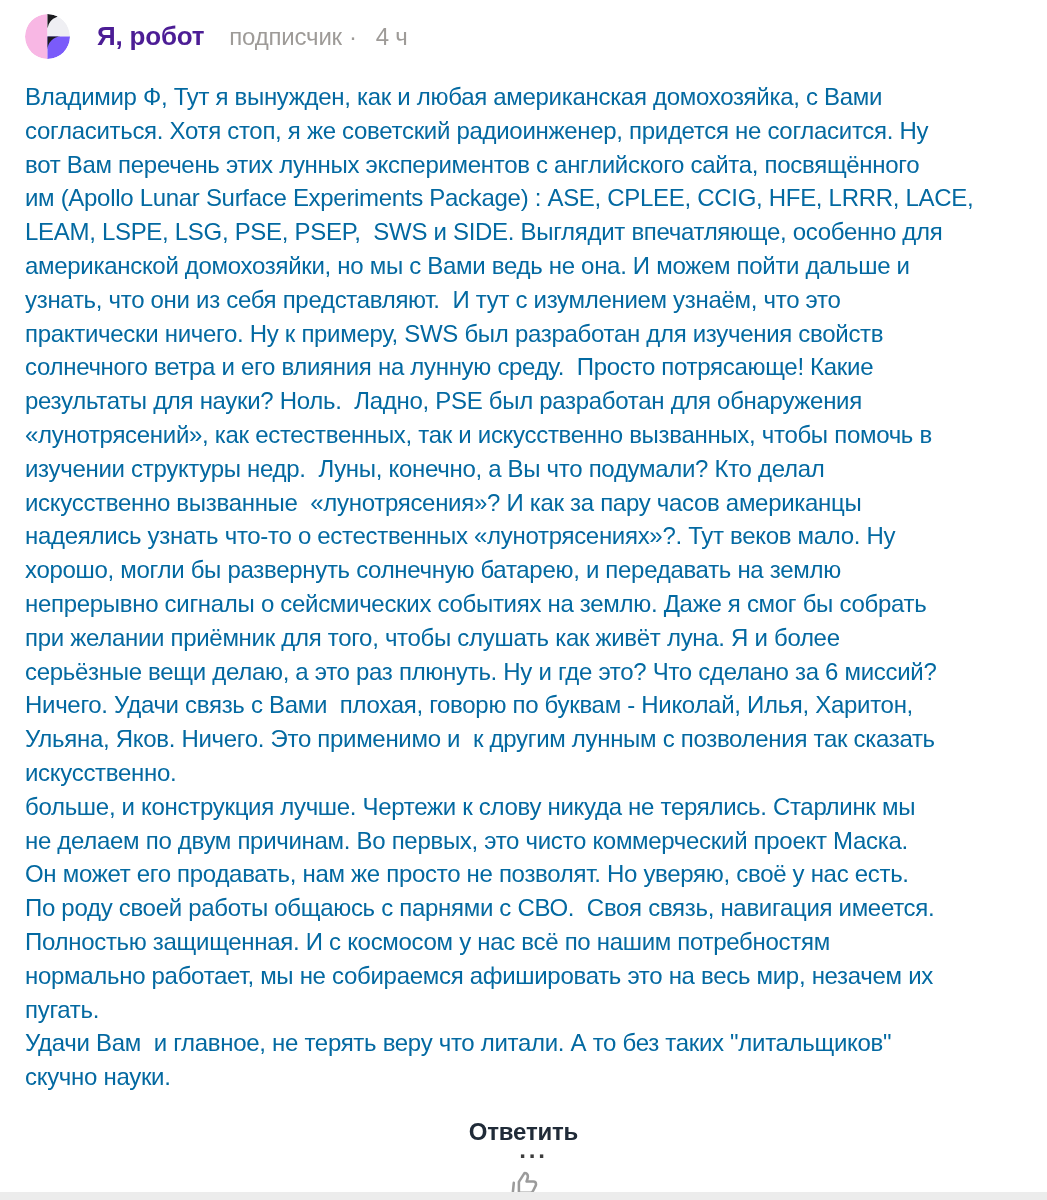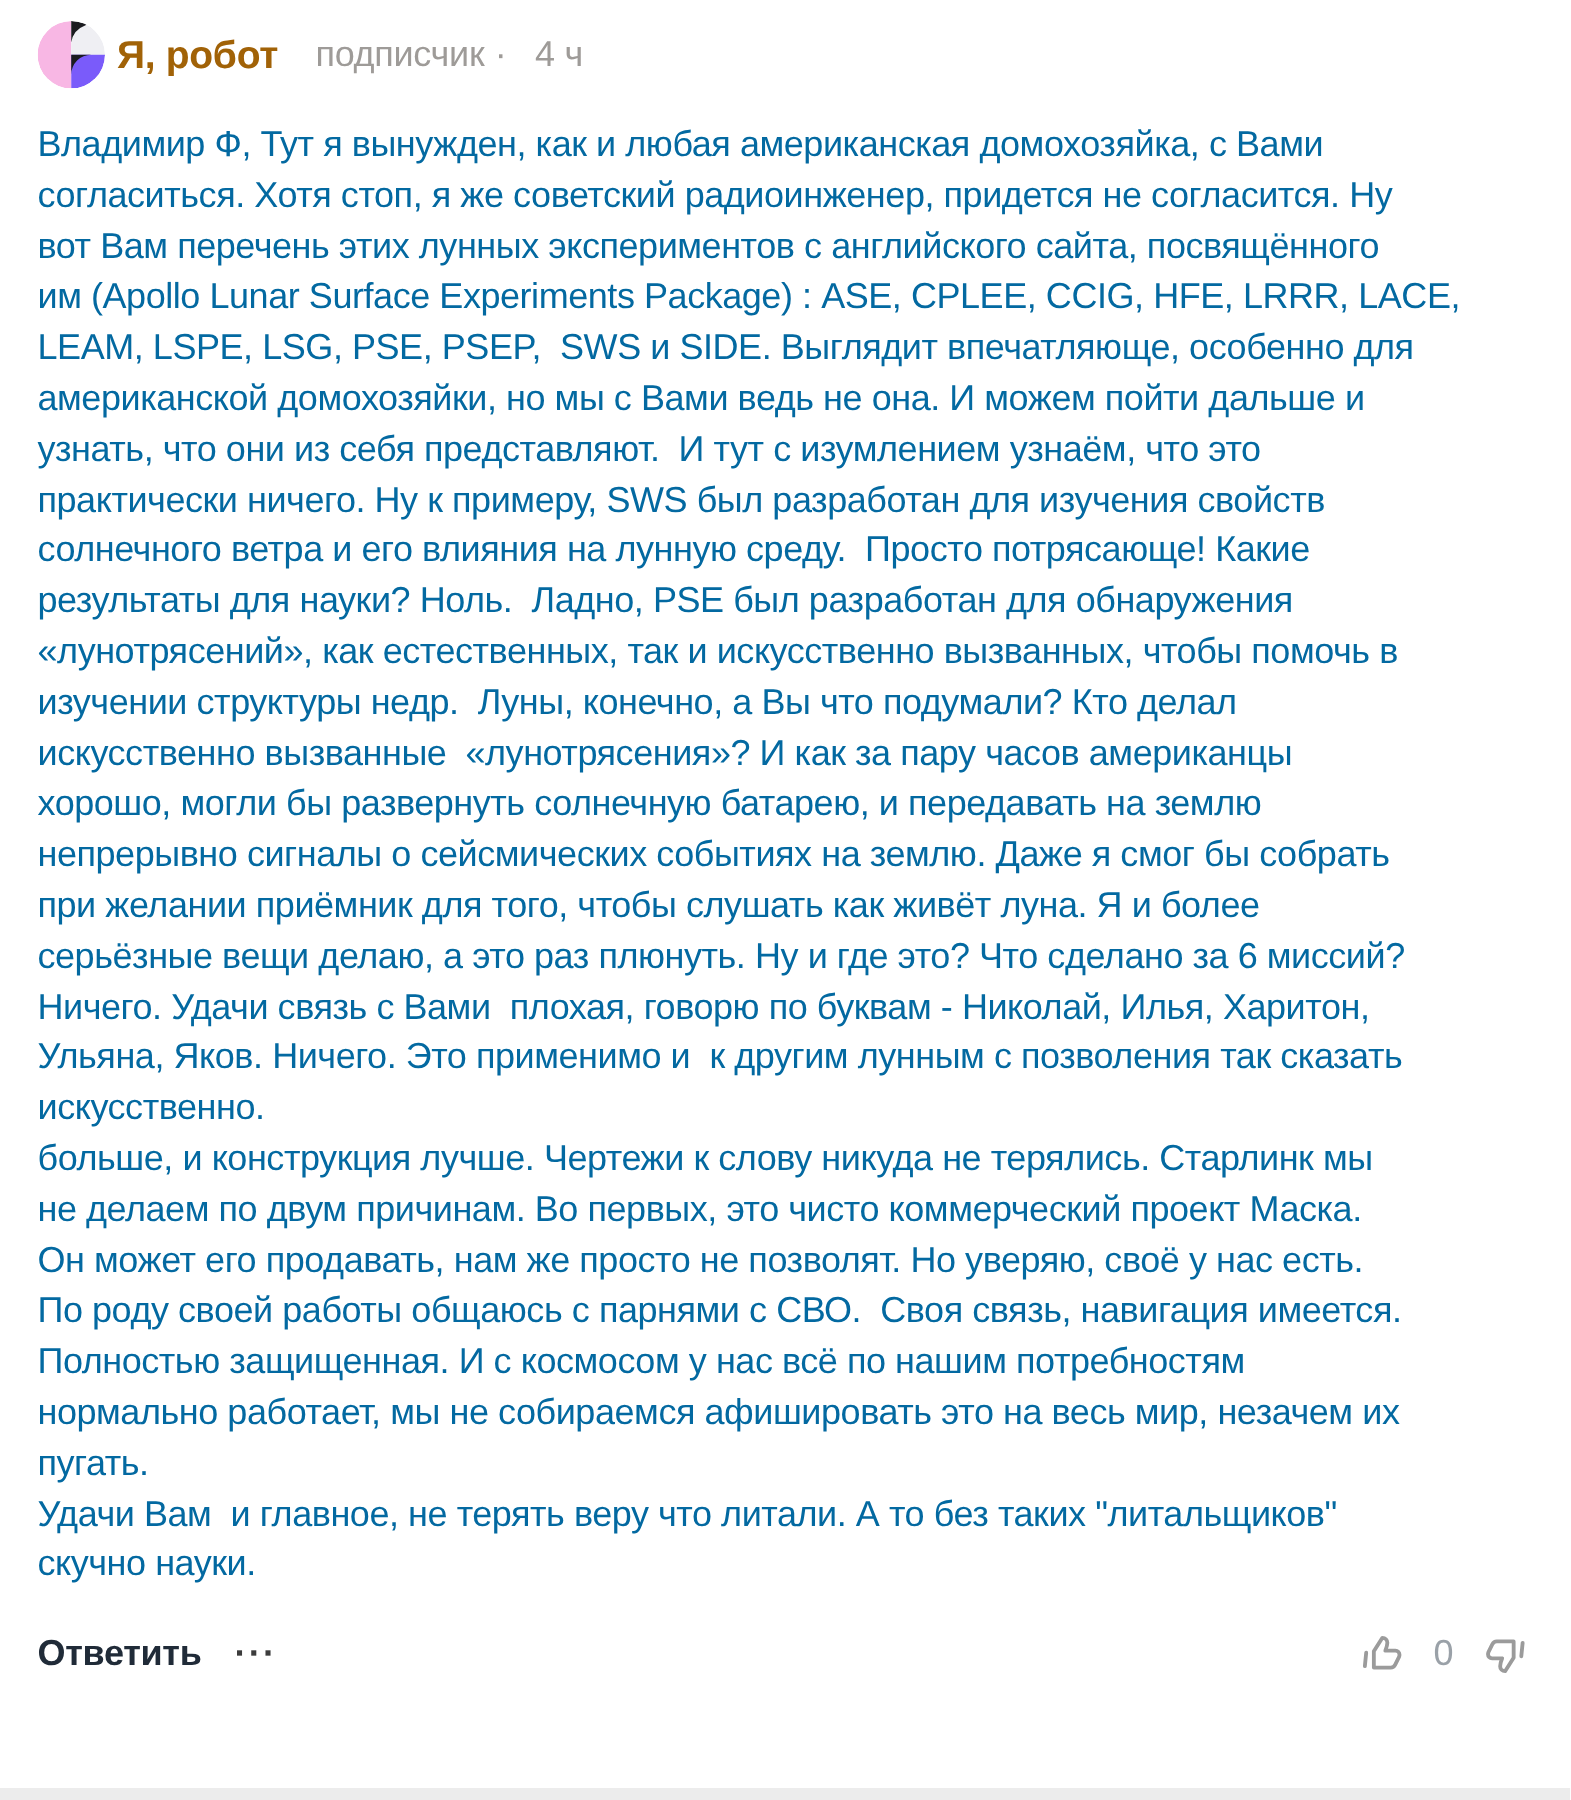--- a/index.html
+++ b/index.html
@@ -22,24 +22,24 @@
   }
   .avatar {
     width: 45px;
     height: 45px;
     border-radius: 50%;
     overflow: hidden;
     flex: 0 0 auto;
     cursor: pointer;
   }
   .username {
-    margin-left: 8px;
+    margin-left: 27px;
     font-size: 26px;
     font-weight: bold;
-    color: #a16207;
+    color: #4c1d95;
     letter-spacing: -0.2px;
     cursor: pointer;
   }
   .meta {
     margin-left: 25px;
     font-size: 24px;
     color: #9e9b98;
     letter-spacing: -0.2px;
     display: flex;
     align-items: center;
@@ -58,20 +58,21 @@
     color: #0369a1;
     white-space: pre;
   }
 
   
   .comment-footer {
     margin: 24px 25px 0 25px;
     display: flex;
     align-items: center;
     height: 38px;
+    flex-direction: column;
   }
   .reply-btn {
     background: none;
     border: none;
     font-family: "Liberation Sans", sans-serif;
     font-size: 24px;
     font-weight: 600;
     color: #202b38;
     letter-spacing: -0.2px;
     cursor: pointer;
@@ -151,20 +152,21 @@
       <div class="comment-line">им (Apollo Lunar Surface Experiments Package) : ASE, CPLEE, CCIG, HFE, LRRR, LACE,</div>
       <div class="comment-line">LEAM, LSPE, LSG, PSE, PSEP,  SWS и SIDE. Выглядит впечатляюще, особенно для</div>
       <div class="comment-line">американской домохозяйки, но мы с Вами ведь не она. И можем пойти дальше и</div>
       <div class="comment-line">узнать, что они из себя представляют.  И тут с изумлением узнаём, что это</div>
       <div class="comment-line">практически ничего. Ну к примеру, SWS был разработан для изучения свойств</div>
       <div class="comment-line">солнечного ветра и его влияния на лунную среду.  Просто потрясающе! Какие</div>
       <div class="comment-line">результаты для науки? Ноль.  Ладно, PSE был разработан для обнаружения</div>
       <div class="comment-line">«лунотрясений», как естественных, так и искусственно вызванных, чтобы помочь в</div>
       <div class="comment-line">изучении структуры недр.  Луны, конечно, а Вы что подумали? Кто делал</div>
       <div class="comment-line">искусственно вызванные  «лунотрясения»? И как за пару часов американцы</div>
+      <div class="comment-line">надеялись узнать что-то о естественных «лунотрясениях»?. Тут веков мало. Ну</div>
       <div class="comment-line">хорошо, могли бы развернуть солнечную батарею, и передавать на землю</div>
       <div class="comment-line">непрерывно сигналы о сейсмических событиях на землю. Даже я смог бы собрать</div>
       <div class="comment-line">при желании приёмник для того, чтобы слушать как живёт луна. Я и более</div>
       <div class="comment-line">серьёзные вещи делаю, а это раз плюнуть. Ну и где это? Что сделано за 6 миссий?</div>
       <div class="comment-line">Ничего. Удачи связь с Вами  плохая, говорю по буквам - Николай, Илья, Харитон,</div>
       <div class="comment-line">Ульяна, Яков. Ничего. Это применимо и  к другим лунным с позволения так сказать</div>
       <div class="comment-line">искусственно.</div>
       <div class="comment-line">больше, и конструкция лучше. Чертежи к слову никуда не терялись. Старлинк мы</div>
       <div class="comment-line">не делаем по двум причинам. Во первых, это чисто коммерческий проект Маска.</div>
       <div class="comment-line">Он может его продавать, нам же просто не позволят. Но уверяю, своё у нас есть.</div>

